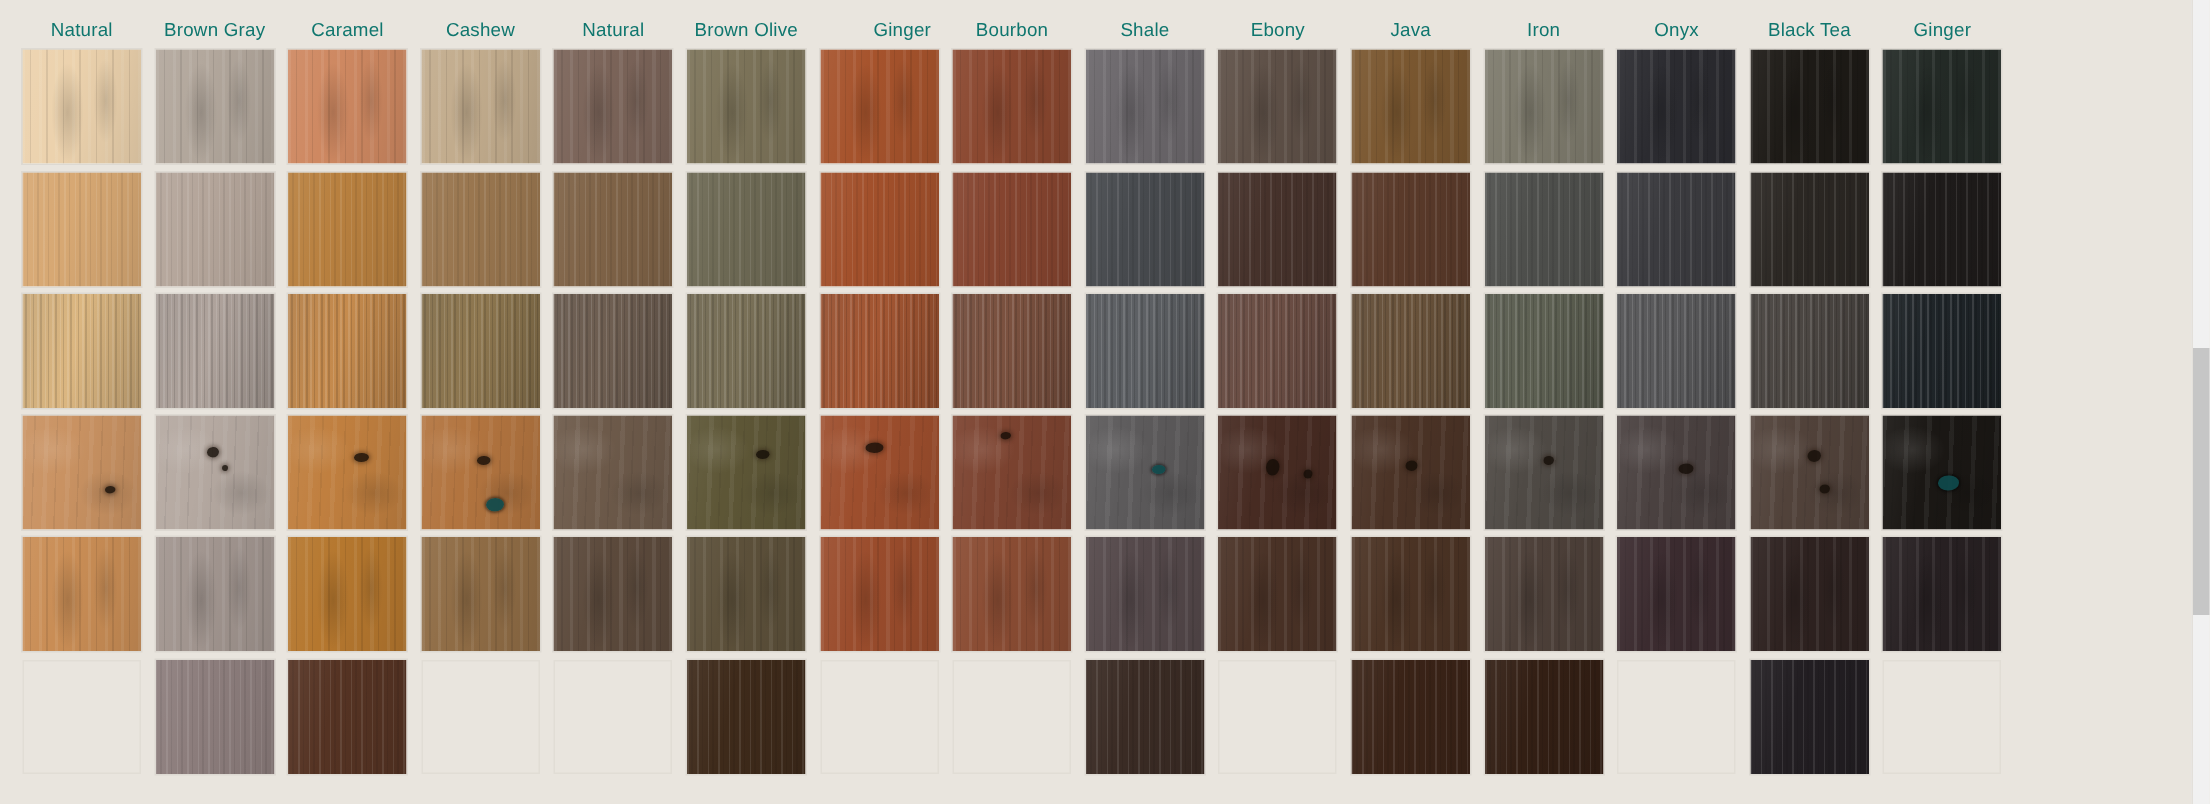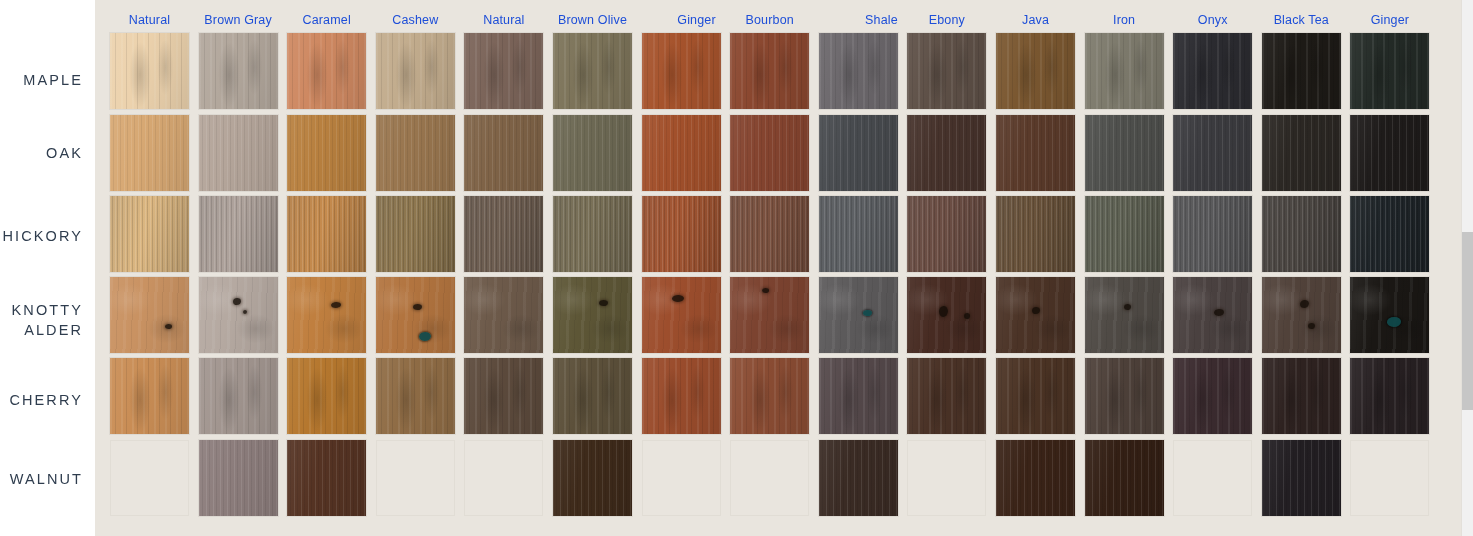--- a/index.html
+++ b/index.html
@@ -32,21 +32,21 @@
     position:relative;
     flex:1 1 auto;
     background:#e9e5de;
     overflow:hidden;
   }
   #headers{position:absolute;top:0;left:0;right:0;height:34px;}
   .col-head{
     position:absolute;top:13px;
     text-align:center;
     font-size:12.5px;
-    color:#1d4ed8;
+    color:#0f766e;
     letter-spacing:.15px;
     white-space:nowrap;
   }
 
   .cell{
     position:absolute;
     box-sizing:border-box;
     overflow:hidden;
   }
   .cell.empty{
@@ -124,41 +124,32 @@
   #scroll-thumb{
     position:absolute;left:0;width:11px;
     background:#c6c6c6;border-radius:0;
   }
 </style>
 </head>
 <body>
 
 <div id="app">
 
-  <div id="rail">
-      <div class="rail-label" style="top: 70px;">MAPLE</div>
-      <div class="rail-label" style="top: 143px;">OAK</div>
-      <div class="rail-label" style="top: 226px;">HICKORY</div>
-      <div class="rail-label" style="top: 300px;">KNOTTY
-ALDER</div>
-      <div class="rail-label" style="top: 390px;">CHERRY</div>
-      <div class="rail-label" style="top: 469px;">WALNUT</div>
-    </div>
 
   <div id="panel">
     <div id="headers">
         <div class="col-head" style="left: 15px; width: 79px;">Natural</div>
         <div class="col-head" style="left: 103.6px; width: 79px;">Brown Gray</div>
         <div class="col-head" style="left: 192.2px; width: 79px;">Caramel</div>
         <div class="col-head" style="left: 280.8px; width: 79px;">Cashew</div>
         <div class="col-head" style="left: 369.4px; width: 79px;">Natural</div>
         <div class="col-head" style="left: 458px; width: 79px;">Brown Olive</div>
         <div class="col-head" style="left: 562px; width: 79px;">Ginger</div>
         <div class="col-head" style="left: 635.2px; width: 79px;">Bourbon</div>
-        <div class="col-head" style="left: 723.8px; width: 79px; text-align: right;">Shale</div>
+        <div class="col-head" style="left: 723.8px; width: 79px;">Shale</div>
         <div class="col-head" style="left: 812.4px; width: 79px;">Ebony</div>
         <div class="col-head" style="left: 901px; width: 79px;">Java</div>
         <div class="col-head" style="left: 989.6px; width: 79px;">Iron</div>
         <div class="col-head" style="left: 1078.2px; width: 79px;">Onyx</div>
         <div class="col-head" style="left: 1166.8px; width: 79px;">Black Tea</div>
         <div class="col-head" style="left: 1255.4px; width: 79px;">Ginger</div>
       </div>
     <div id="grid">
         <div class="cell filled" style="left: 15px; top: 33px; width: 79px; height: 76px;">
           <div class="swatch" style="background: rgb(236, 210, 173);"></div>

